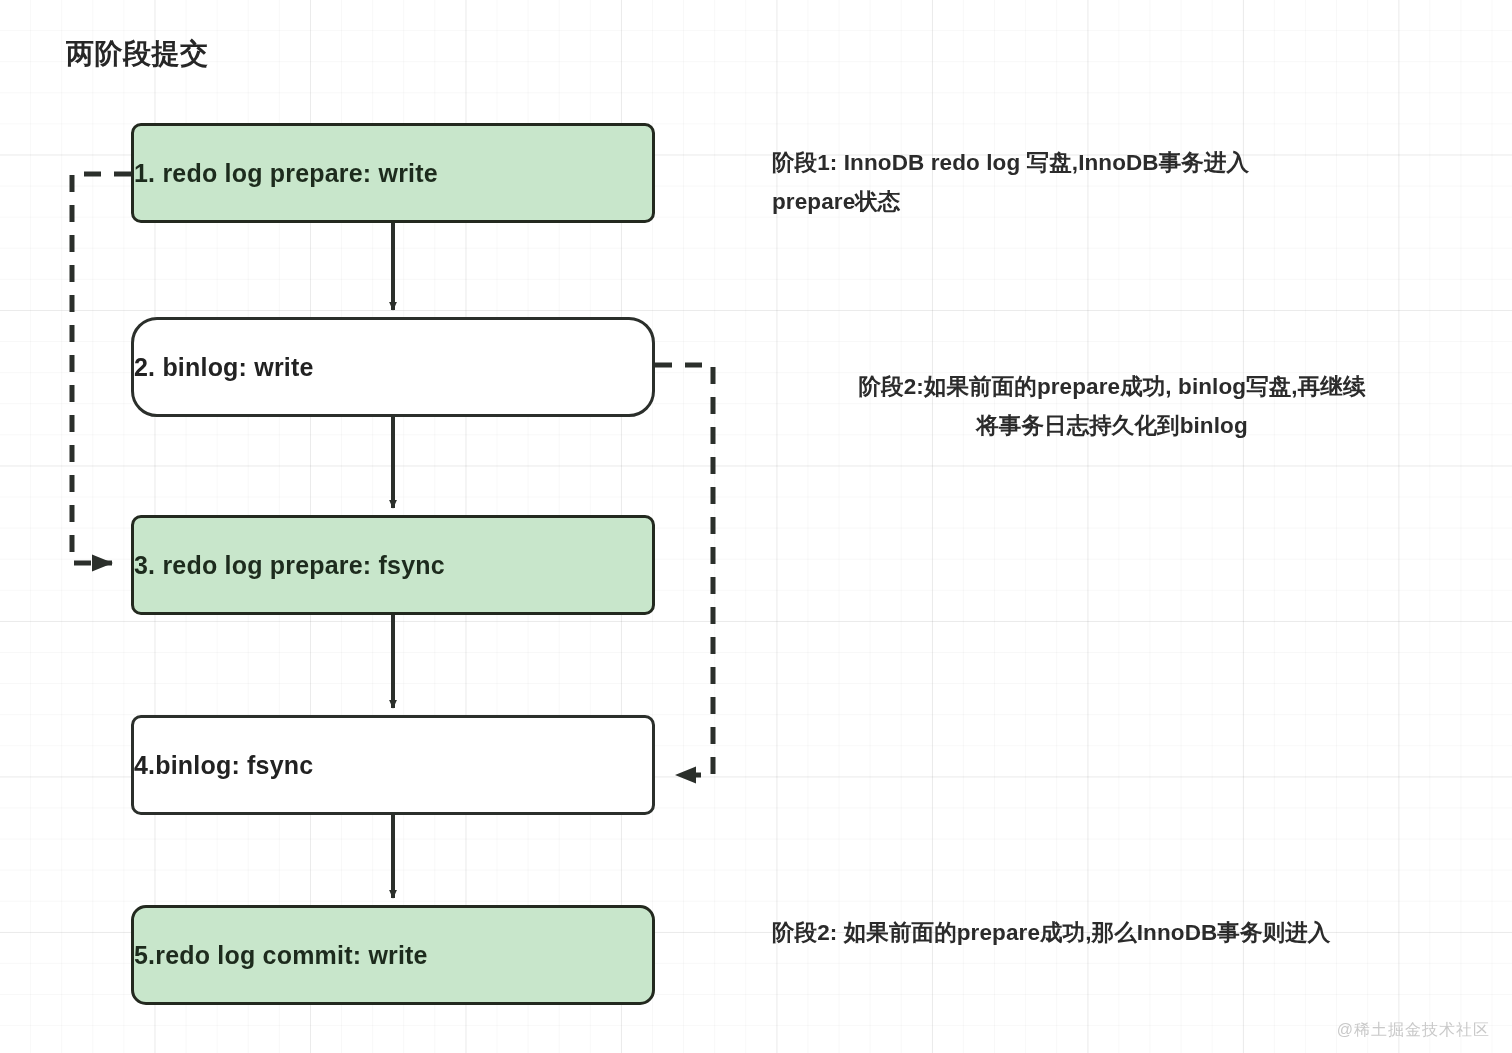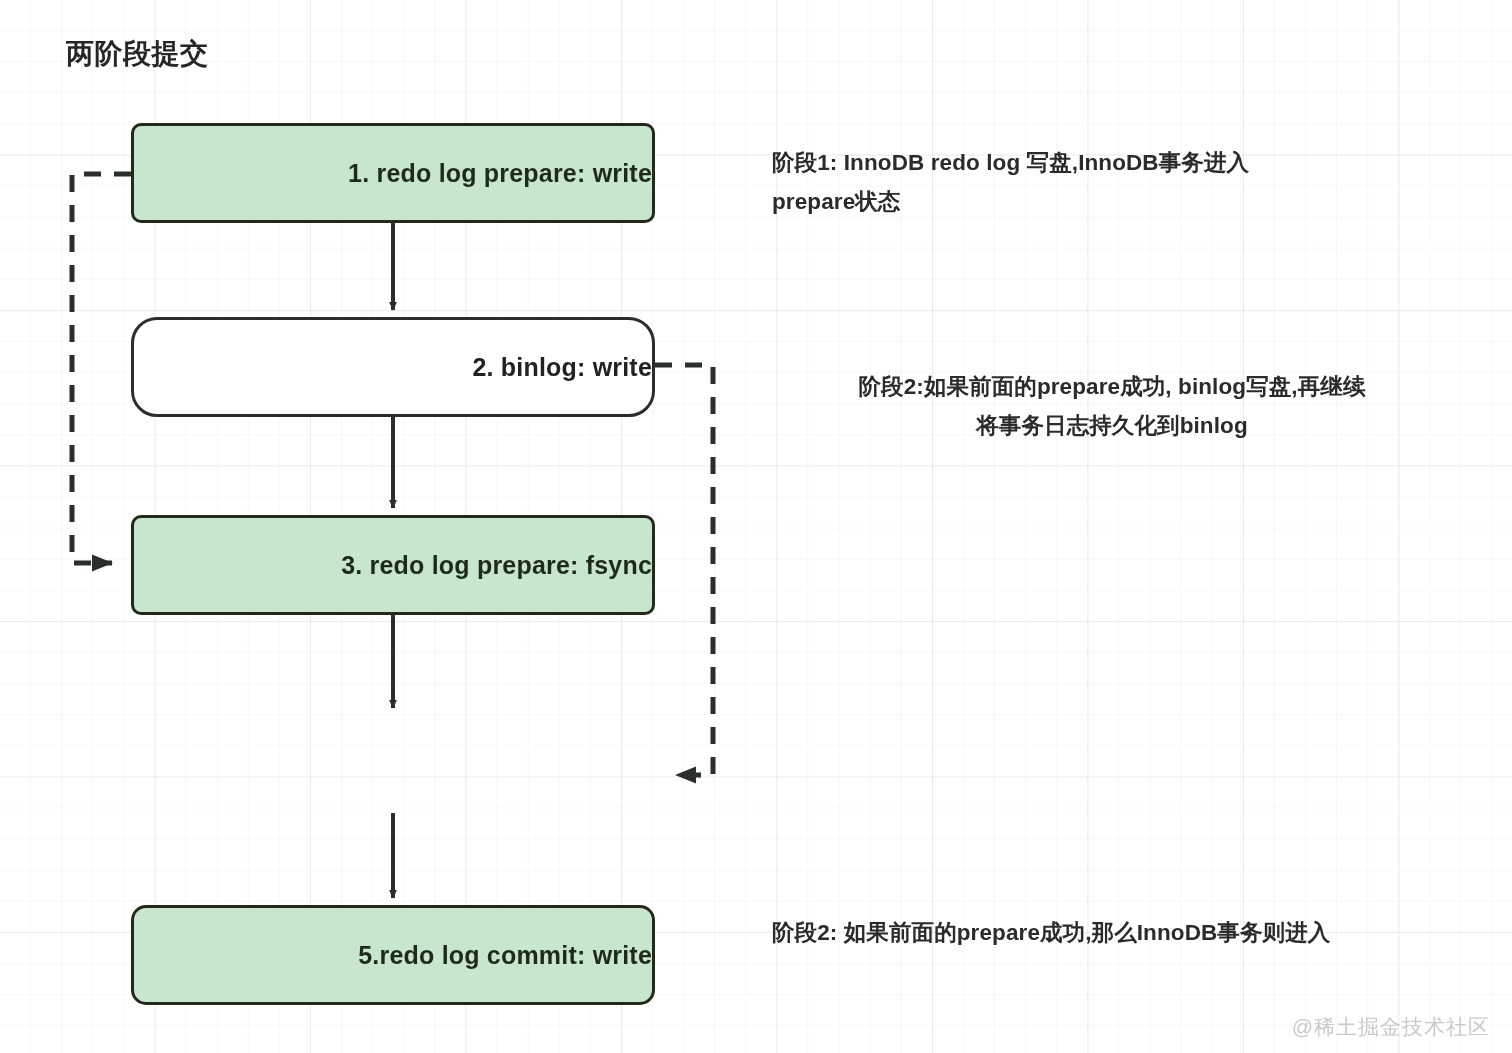--- a/index.html
+++ b/index.html
@@ -53,21 +53,21 @@
   .node {
     position: absolute;
     left: 131px;
     width: 524px;
     height: 100px;
     box-sizing: border-box;
     border: 3px solid #2b2f2b;
     border-radius: 10px;
     display: flex;
     align-items: center;
-    justify-content: flex-end;
+    justify-content: flex-start;
     background: #ffffff;
   }
   .node.green {
     background: #c8e6cb;
     border-color: #23291f;
   }
   .node .node-label {
     font-size: 25px;
     font-weight: bold;
     color: #1d2b1d;
@@ -96,21 +96,21 @@
     margin-left: 24px;
   }
   #note1 { top: 143px; }
   #note2 { top: 367px; text-align: center; }
   #note3 { top: 913px; width: 720px; }
 
   .watermark {
     position: absolute;
     right: 22px;
     bottom: 12px;
-    font-size: 21px;
+    font-size: 16px;
     color: #c9c9c9;
     letter-spacing: 1px;
     white-space: nowrap;
   }
 </style>
 </head>
 <body>
 
 <div id="canvas">
 
@@ -153,20 +153,23 @@
   </div>
 
   <div id="node2" class="node white">
     <span class="node-label">2. binlog: write</span>
   </div>
 
   <div id="node3" class="node green">
     <span class="node-label">3. redo log prepare: fsync</span>
   </div>
 
+  <div id="node4" class="node white">
+    <span class="node-label">4.binlog: fsync</span>
+  </div>
 
   <div id="node5" class="node green">
     <span class="node-label">5.redo log commit: write</span>
   </div>
 
   <div id="note1" class="note">
     <div>阶段1:  InnoDB redo log 写盘,InnoDB事务进入</div>
     <div>prepare状态</div>
   </div>
 

